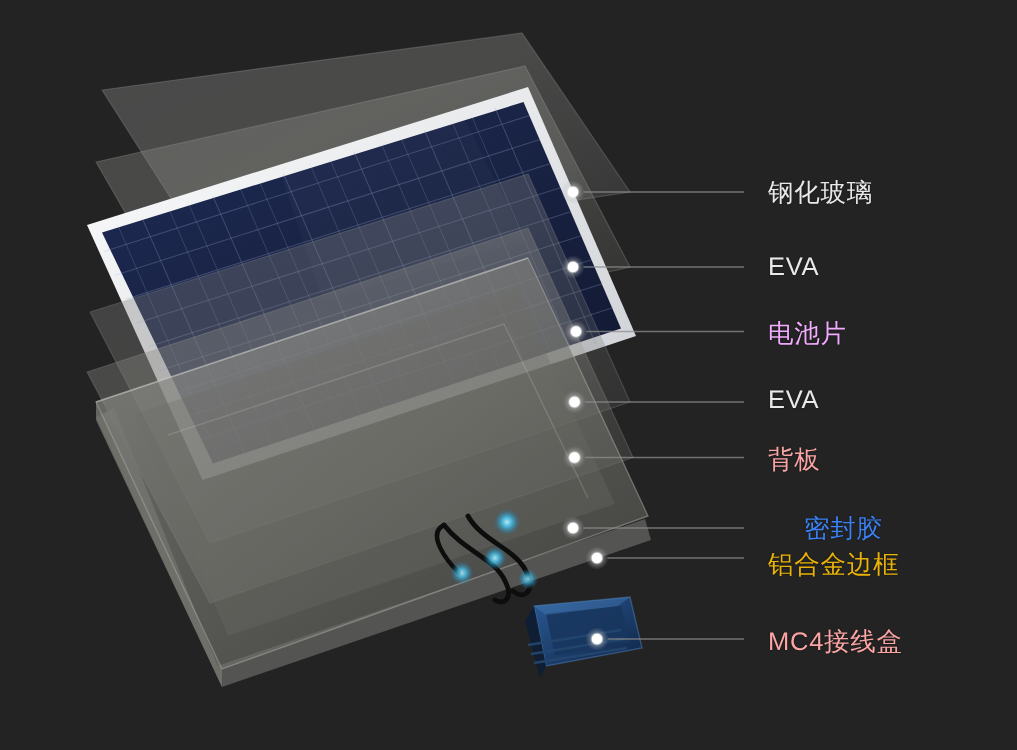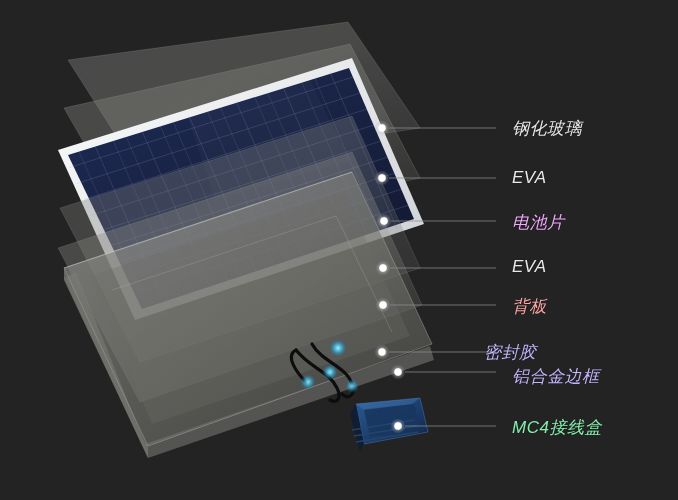--- a/index.html
+++ b/index.html
@@ -3,21 +3,21 @@
 <meta charset="utf-8">
 <style>
   html,body{margin:0;padding:0;}
   body{
     width:678px;height:500px;
     background:#232323;
     font-family:"Liberation Sans","DejaVu Sans",sans-serif;
     overflow:hidden;
     position:relative;
   }
-  #stage{position:absolute;inset:0;width:678px;height:500px;font-style:italic;}
+  #stage{position:absolute;inset:0;width:678px;height:500px;}
   .label{
     position:absolute;
     color:#e9e9e9;
     font-size:17px;
     letter-spacing:0.5px;
     white-space:nowrap;
     font-family:"Liberation Sans","DejaVu Sans",sans-serif;
     text-shadow:0 0 1px rgba(0,0,0,.6);
   }
   svg{display:block;}
@@ -205,18 +205,18 @@
         <circle cx="398" cy="426" r="3.4" fill="#ffffff"></circle>
       </g>
   </svg>
 
   <div id="label-layer">
       <div class="label" style="left: 512px; top: 117px; color: rgb(233, 233, 233);">钢化玻璃</div>
       <div class="label" style="left: 512px; top: 168px; color: rgb(233, 233, 233);">EVA</div>
       <div class="label" style="left: 512px; top: 211px; color: #f0abfc;">电池片</div>
       <div class="label" style="left: 512px; top: 257px; color: rgb(233, 233, 233);">EVA</div>
       <div class="label" style="left: 512px; top: 295px; color: #fca5a5;">背板</div>
-      <div class="label" style="left: 484px; top: 341px; color: #c4b5fd; text-align: center;">密封胶</div>
-      <div class="label" style="left: 512px; top: 365px; color: #c4b5fd;">铝合金边框</div>
-      <div class="label" style="left: 512px; top: 416px; color: #86efac;">MC4接线盒</div>
+      <div class="label" style="left: 536px; top: 341px; color: #3b82f6; text-align: center;">密封胶</div>
+      <div class="label" style="left: 512px; top: 365px; color: #eab308;">铝合金边框</div>
+      <div class="label" style="left: 512px; top: 416px; color: #fca5a5;">MC4接线盒</div>
     </div>
 
 </div>
 
 </body></html>

